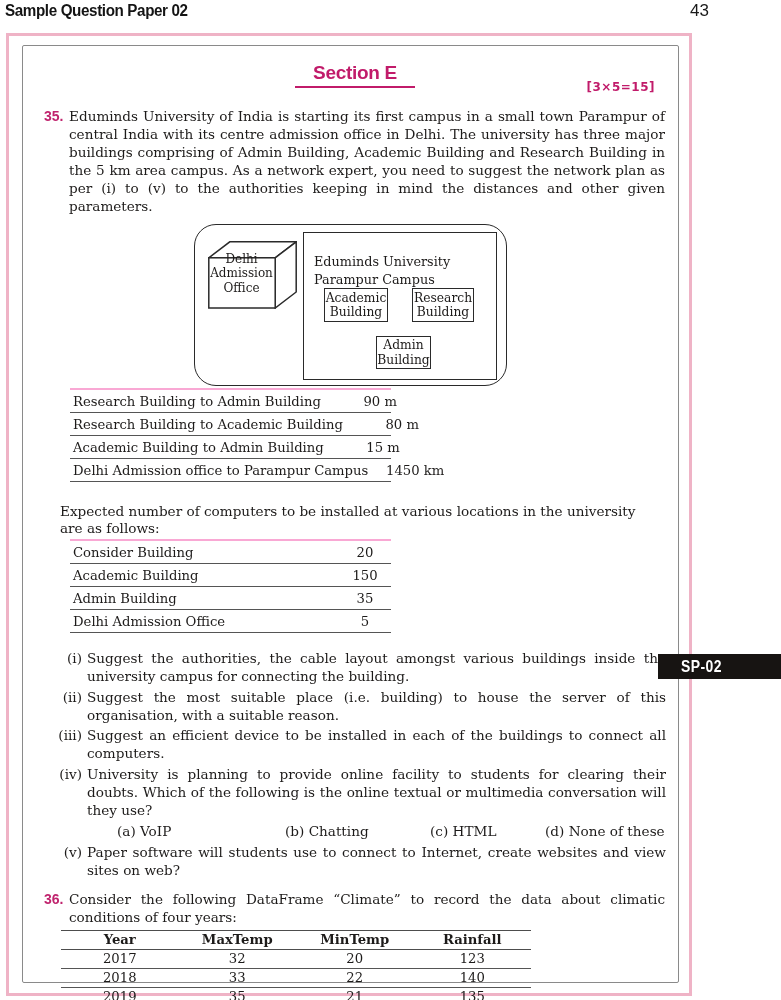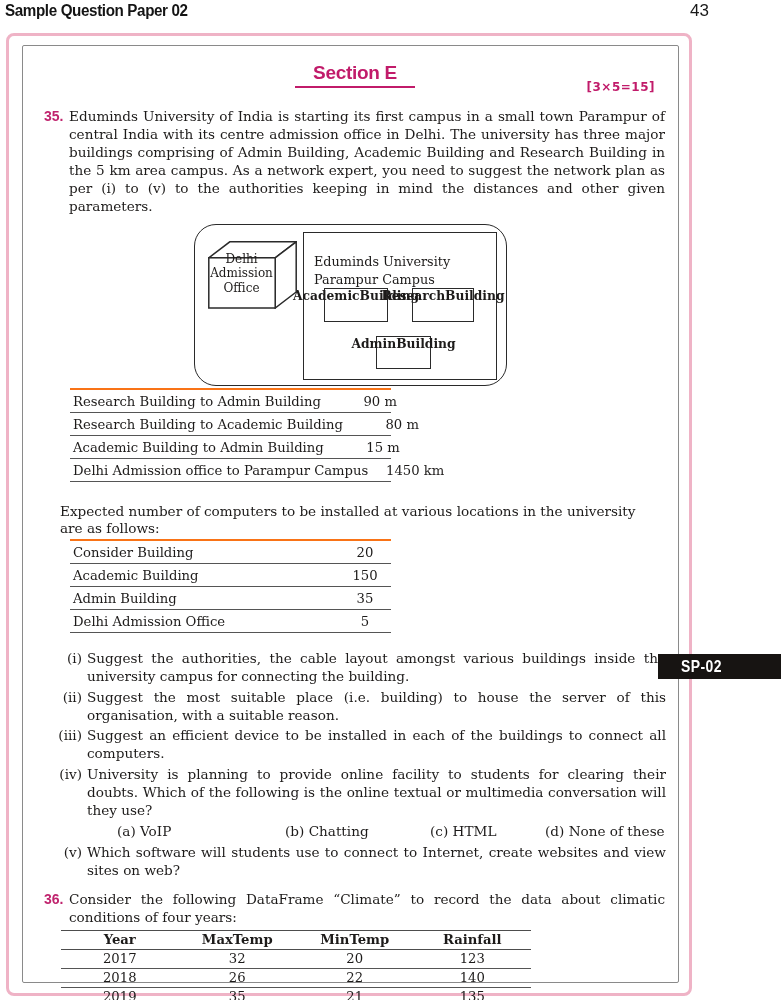--- a/index.html
+++ b/index.html
@@ -19,21 +19,21 @@
     transform:scaleX(0.95); transform-origin:left;
     color:#141414;
   }
   .page-num {
     position:absolute; right:72px; top:1px;
     font-family:"Liberation Sans", sans-serif;
     font-size:17px; color:#1a1a1a;
   }
   .pink-frame {
     position:absolute; left:6px; top:33px; width:686px; height:963px;
-    border:3px solid #efb3c6; border-radius:8px;
+    border:3px solid #efb3c6; border-radius:0;
   }
   .gray-frame {
     position:absolute; left:13px; top:9px; right:10px; bottom:10px;
     border:1.5px solid #8a8a8a; border-radius:2px;
     padding:8px 12px 0 21px;
   }
   .side-tab {
     position:absolute; left:658px; top:654px; width:123px; height:25px;
     background:#171412; color:#ffffff; z-index:5;
     font-family:"Liberation Sans", sans-serif;
@@ -79,29 +79,29 @@
     display:flex; flex-direction:column; justify-content:center;
     text-align:center; font-size:12px; line-height:14.5px;
   }
   .campus-box {
     position:absolute; left:108px; top:7px; width:194px; height:148px;
     border:1.5px solid #2a2a2a;
   }
   .campus-label { position:absolute; left:10px; top:20px; font-size:12.8px; line-height:17.5px; white-space:nowrap; }
   .bldg {
     position:absolute; border:1.3px solid #2a2a2a;
-    display:flex; flex-direction:row; justify-content:center;
-    text-align:center; font-size:12.3px; line-height:14.5px;font-weight:bold;
+    display:flex; flex-direction:column; justify-content:center;
+    text-align:center; font-size:12.3px; line-height:14.5px;
   }
   .bldg.academic { left:20px; top:55px; width:64px; height:34px; }
   .bldg.research { left:108px; top:55px; width:62px; height:34px; }
   .bldg.admin    { left:72px;  top:103px; width:55px; height:33px; }
   
   .tbl-caption { margin:10px 0 0 16px; font-size:13.6px; line-height:17px; max-width:600px; }
-  .mini-table { margin:2px 0 16px 26px; width:321px; border-top:2px solid #f97316; }
+  .mini-table { margin:2px 0 16px 26px; width:321px; border-top:2px solid #f9a8d4; }
   .mini-row {
     display:flex; align-items:center;
     height:23px; border-bottom:1px solid #555555;
     font-size:13.2px;
   }
   .mini-row .lbl { flex:1; padding-left:3px; white-space:nowrap; }
   .mini-row .val { flex:none; }
   .wire .val { width:78px; text-align:right; padding-right:2px; }
   .comp .val { width:52px; text-align:center; margin-right:0; }
   
@@ -239,21 +239,21 @@
         <span class="subq-text">University is planning to provide online facility to students for clearing their doubts. Which of the following is the online textual or multimedia conversation will they use?</span>
       </div>
       <div class="options-row">
         <span class="opt-a">(a) VoIP</span>
         <span class="opt-b">(b) Chatting</span>
         <span class="opt-c">(c) HTML</span>
         <span class="opt-d">(d) None of these</span>
       </div>
       <div class="subq">
         <span class="subq-num">(v)</span>
-        <span class="subq-text">Which software will students use to connect to Internet, create websites and view sites on web?</span>
+        <span class="subq-text">Paper software will students use to connect to Internet, create websites and view sites on web?</span>
       </div>
     </div>
 
     <div class="q-row" style="margin-top:11px;">
       <span class="q-num">36.</span>
       <span class="q-text">Consider the following DataFrame “Climate” to record the data about climatic conditions of four years:</span>
     </div>
 
     <table class="climate-table">
       <thead>
@@ -266,21 +266,21 @@
       </thead>
       <tbody>
         <tr>
           <td>2017</td>
           <td>32</td>
           <td>20</td>
           <td>123</td>
         </tr>
         <tr>
           <td>2018</td>
-          <td>26</td>
+          <td>33</td>
           <td>22</td>
           <td>140</td>
         </tr>
         <tr>
           <td>2019</td>
           <td>35</td>
           <td>21</td>
           <td>135</td>
         </tr>
 

